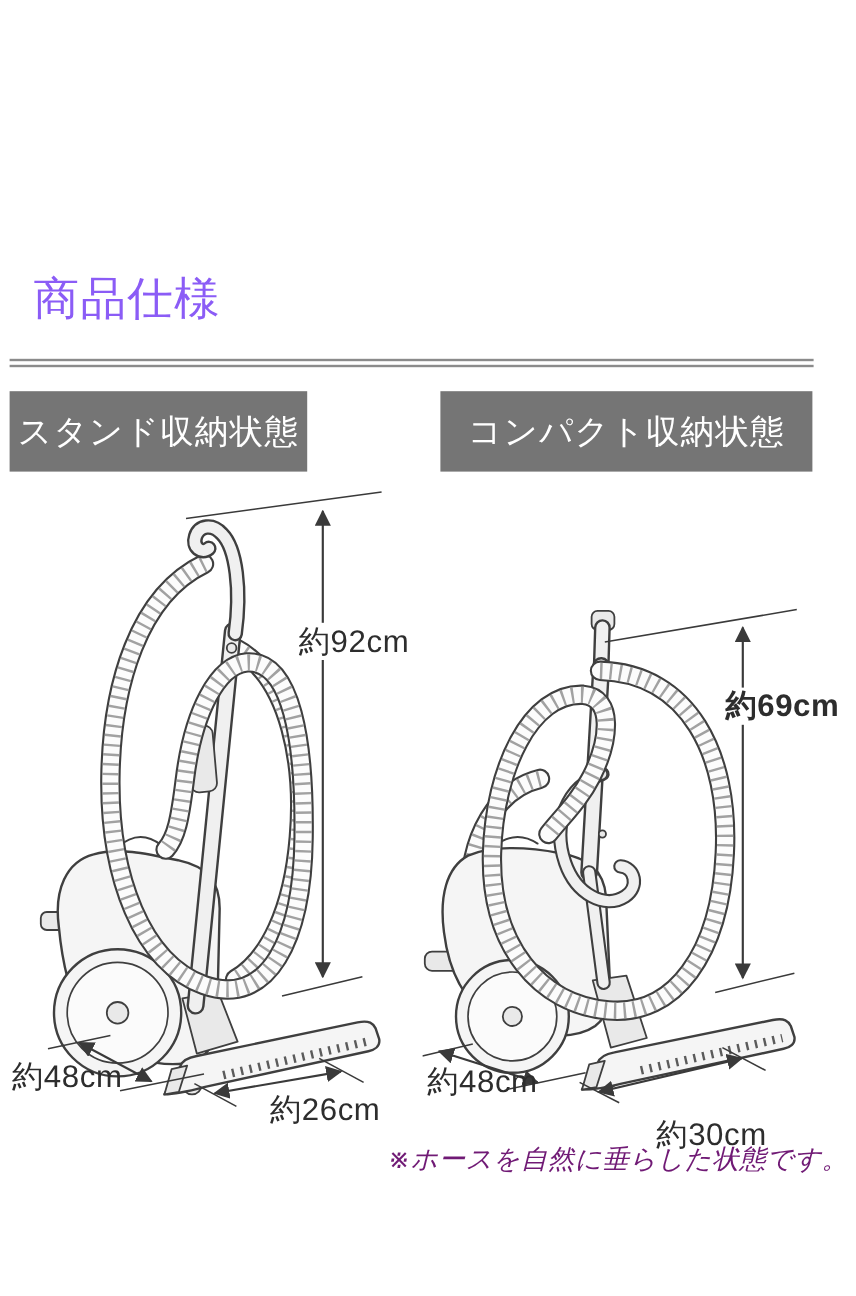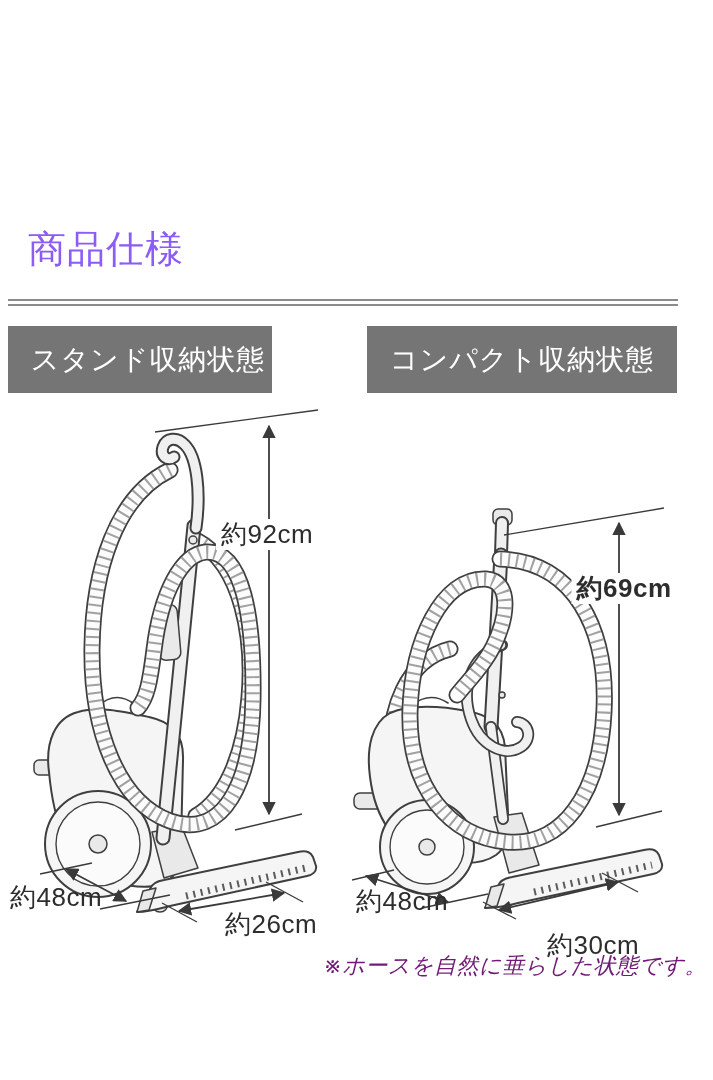--- a/index.html
+++ b/index.html
@@ -13,33 +13,33 @@
   .title-divider{
     position:absolute;left:8px;top:299px;width:670px;height:3px;
     border-top:2px solid #8b8b8b;border-bottom:2px solid #8b8b8b;
     box-sizing:content-box;
   }
   .panel-header{
     position:absolute;top:326px;height:67px;background:#757575;color:#ffffff;
     display:flex;align-items:center;justify-content:center;
     font-size:28px;font-weight:500;letter-spacing:1px;
   }
-  .panel-header.left{left:8px;width:248px;padding-left:16px;}
+  .panel-header.left{left:8px;width:248px;}
   .panel-header.right{left:367px;width:310px;}
 
   .figure-svg{position:absolute;}
   .figure-svg.left{left:0;top:400px;}
   .figure-svg.right{left:352px;top:495px;}
 
   .dim-label{
     position:absolute;font-size:26px;font-weight:500;color:#2d2d2d;
     letter-spacing:0.5px;white-space:nowrap;line-height:1.05;
   }
   .dim-label.center{transform:translateX(-50%);}
-  .dim-label.on-line{background:#ffffff;padding:2px 5px;}
+  .dim-label.on-line{background:#ffffff;padding:2px 5px;margin-left:28px;}
 
   .footnote{
     position:absolute;right:6px;top:951px;font-size:22px;color:#701a75;
     letter-spacing:0.5px;white-space:nowrap;font-style:italic;
   }
 
   
   .outline{fill:#f5f5f5;stroke:#3f3f3f;stroke-width:2;stroke-linejoin:round;}
   .detail{fill:#e9e9e9;stroke:#3f3f3f;stroke-width:1.5;stroke-linejoin:round;}
   .thin{fill:none;stroke:#3f3f3f;stroke-width:1.6;stroke-linecap:round;}

